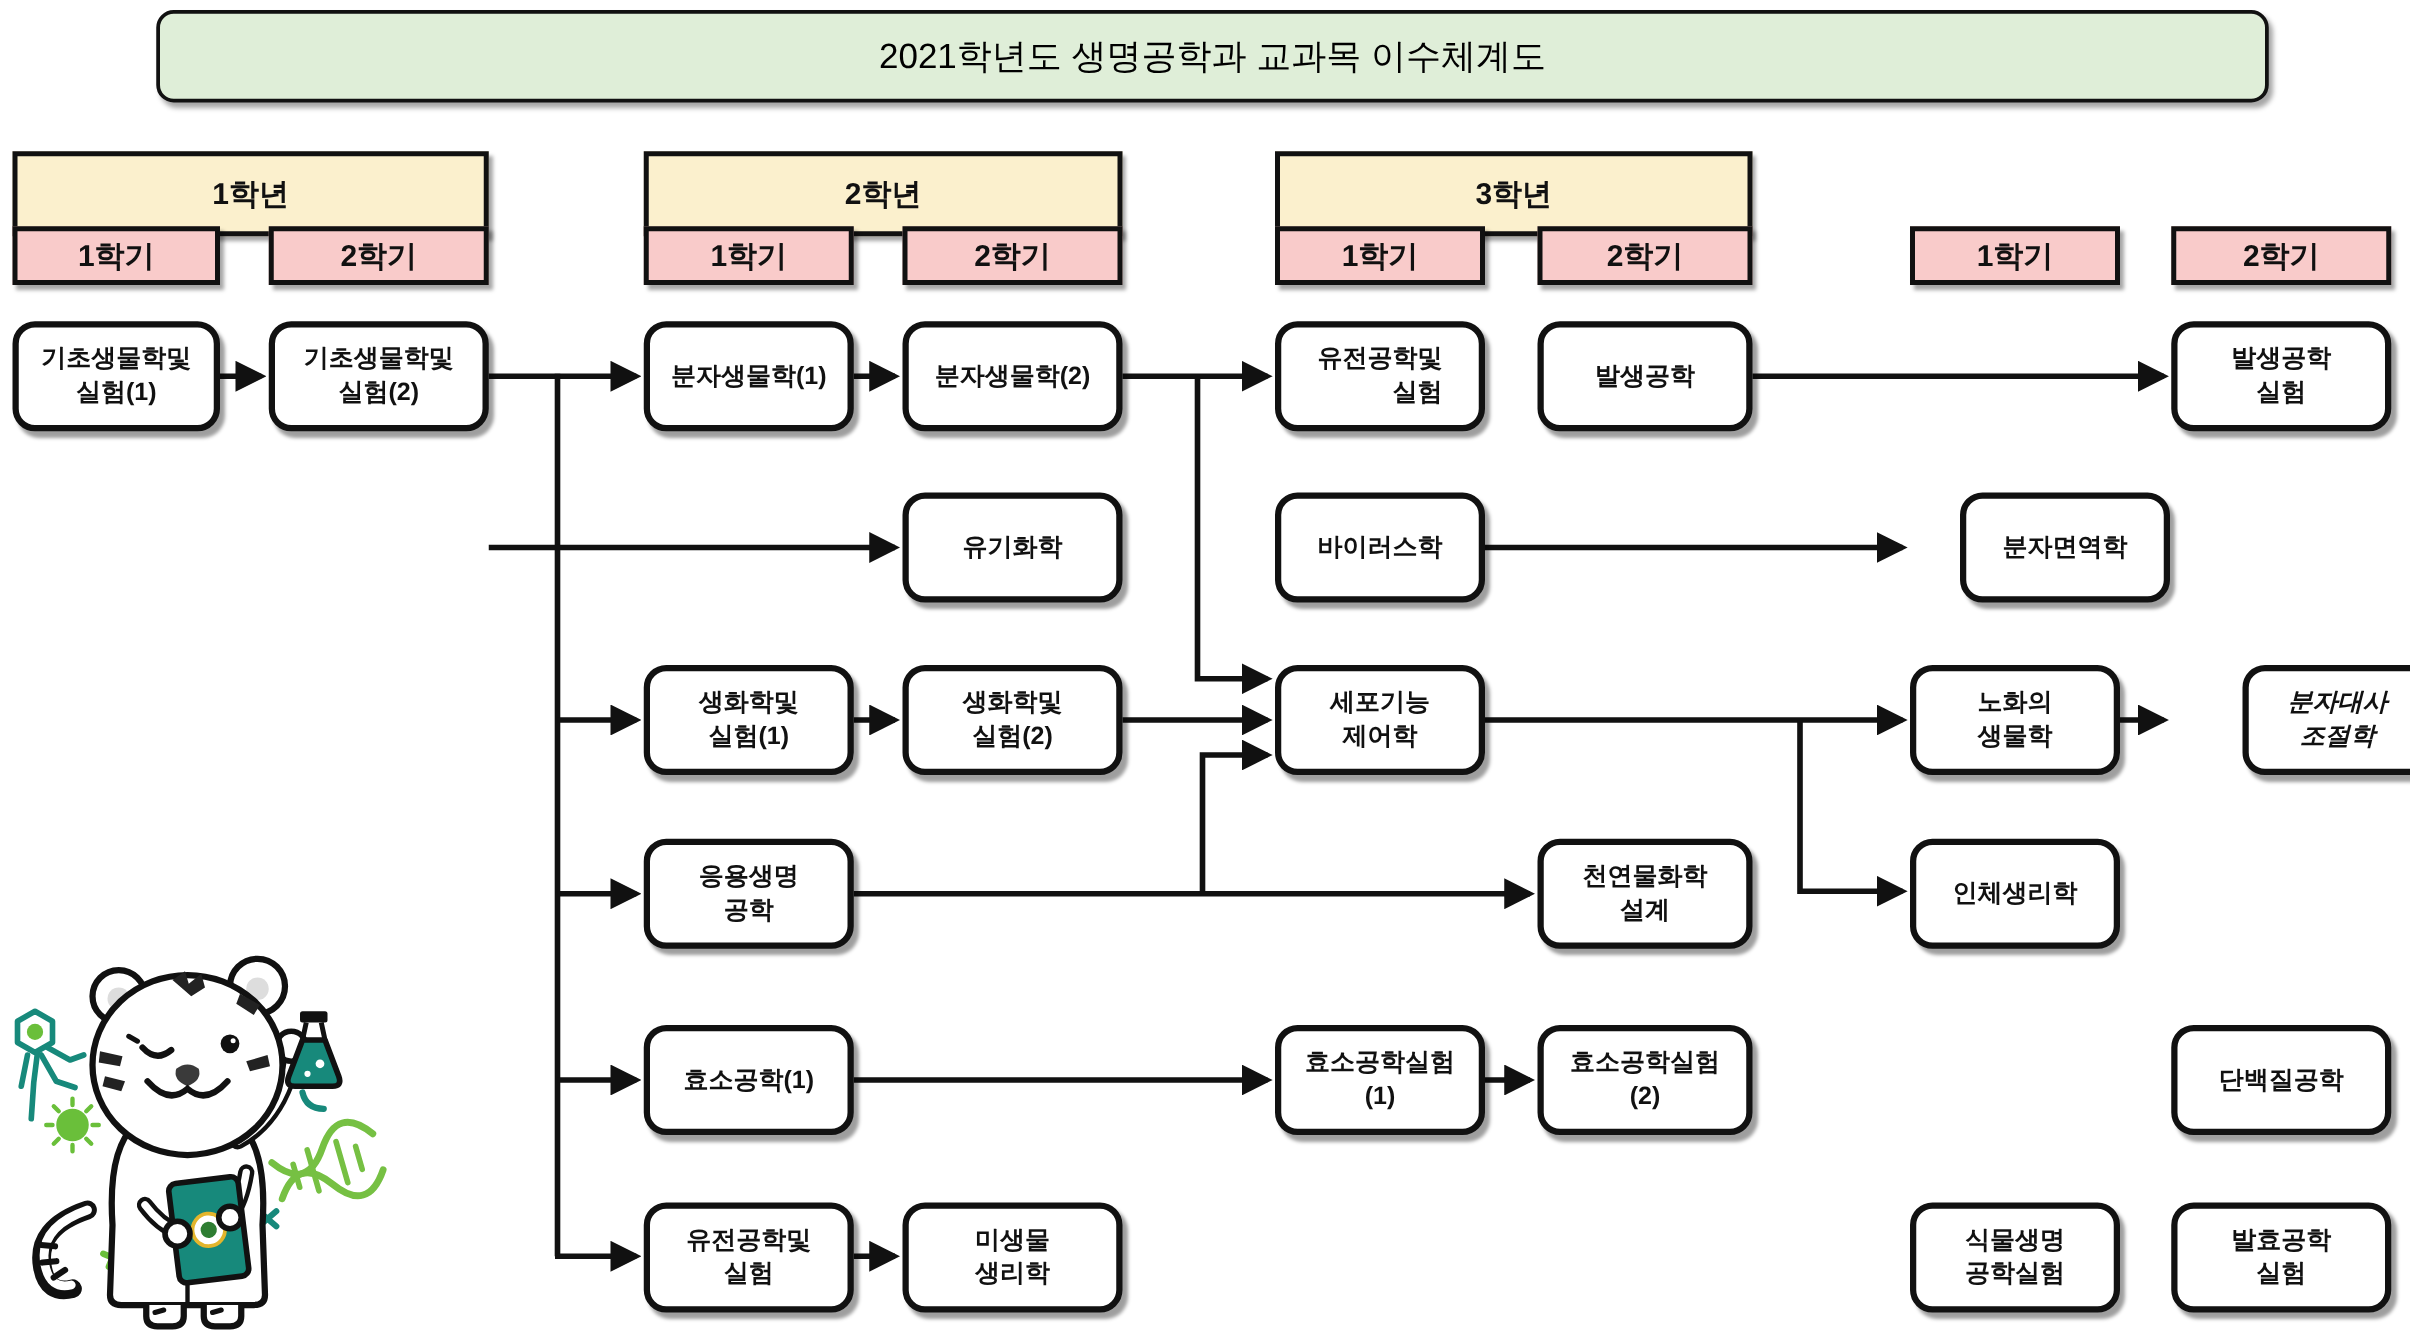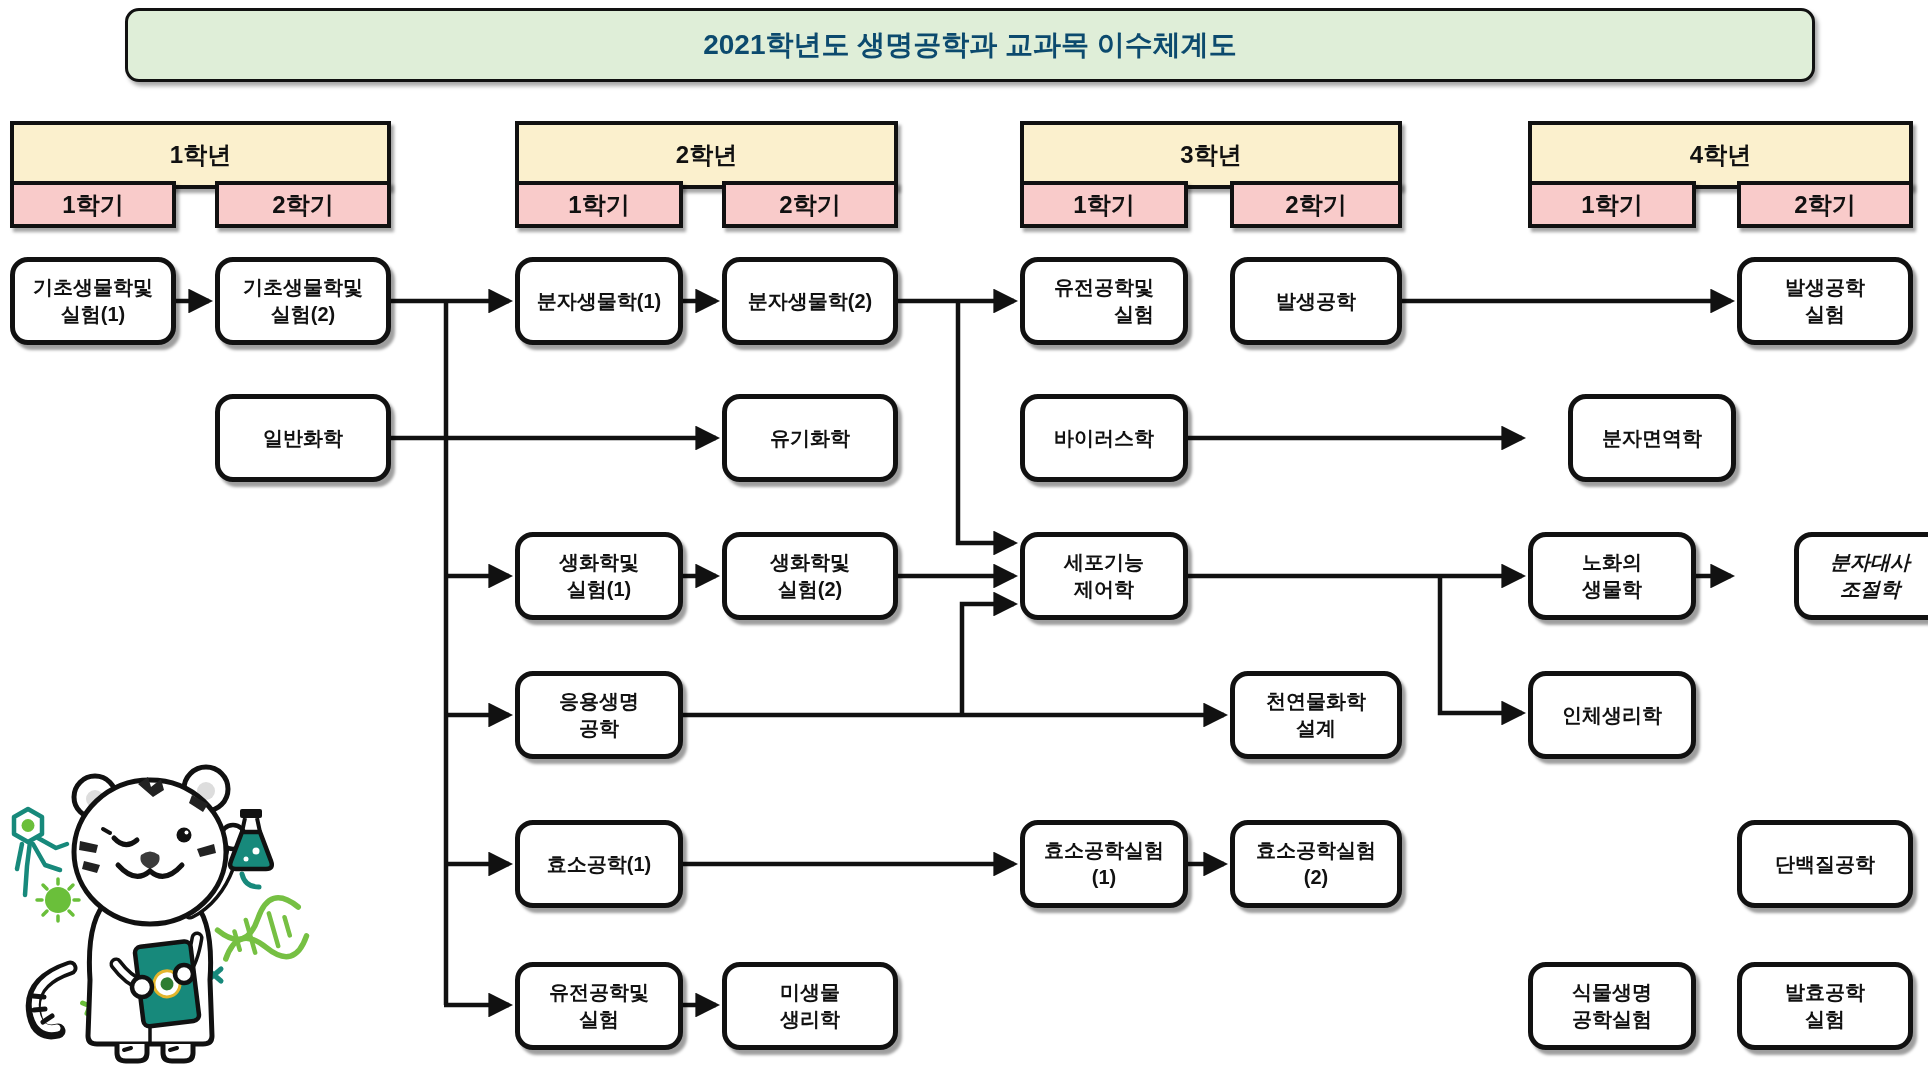--- a/index.html
+++ b/index.html
@@ -4,21 +4,21 @@
 <style>
   html,body { margin:0; padding:0; background:#ffffff; }
   .canvas {
     position:relative; width:1928px; height:1065px; background:#ffffff;
     font-family:"Liberation Sans","DejaVu Sans",sans-serif; overflow:hidden;
   }
   .title-box {
     position:absolute; left:125px; top:8px; width:1690px; height:74px;
     background:#dfeed8; border:3px solid #111; border-radius:14px;
     display:flex; align-items:center; justify-content:center;
-    font-size:28px; font-weight:bold; color:#0c4a6e;
+    font-size:28px; font-weight:normal; color:#000000;
     box-shadow:3px 4px 4px rgba(0,0,0,.35); box-sizing:border-box;
   }
   .year-box, .sem-box {
     position:absolute; display:flex; align-items:center; justify-content:center;
     font-size:24px; font-weight:bold; color:#111;
     border:4px solid #111; box-sizing:border-box;
     box-shadow:3px 4px 3px rgba(0,0,0,.35);
   }
   .year-box { background:#fbf0cd; height:68px; top:121px; }
   .sem-box  { background:#f9cbca; height:47px; top:181px; }
@@ -71,21 +71,20 @@
       <line class="edge" x1="1188" y1="864" x2="1224" y2="864" marker-end="url(#ah)"></line>
       <line class="edge" x1="683" y1="1005" x2="716" y2="1005" marker-end="url(#ah)"></line>
     </g>
   </svg>
 
   <div class="title-box">2021학년도 생명공학과 교과목 이수체계도</div>
 
   <div class="year-box" style="left:10px;   width:381px;">1학년</div>
   <div class="year-box" style="left:515px;  width:383px;">2학년</div>
   <div class="year-box" style="left:1020px; width:382px;">3학년</div>
-  <div class="year-box" style="left:1528px; width:385px;">4학년</div>
 
   <div class="sem-box" style="left:10px;   width:166px;">1학기</div>
   <div class="sem-box" style="left:215px;  width:176px;">2학기</div>
   <div class="sem-box" style="left:515px;  width:168px;">1학기</div>
   <div class="sem-box" style="left:722px;  width:176px;">2학기</div>
   <div class="sem-box" style="left:1020px; width:168px;">1학기</div>
   <div class="sem-box" style="left:1230px; width:172px;">2학기</div>
   <div class="sem-box" style="left:1528px; width:168px;">1학기</div>
   <div class="sem-box" style="left:1737px; width:176px;">2학기</div>
 
@@ -94,21 +93,20 @@
   <div class="course" style="left:215px;  top:257px; width:176px;">기초생물학및
 실험(2)</div>
   <div class="course" style="left:515px;  top:257px; width:168px;">분자생물학(1)</div>
   <div class="course" style="left:722px;  top:257px; width:176px;">분자생물학(2)</div>
   <div class="course" style="left:1020px; top:257px; width:168px;text-align:right;">유전공학및
 실험</div>
   <div class="course" style="left:1230px; top:257px; width:172px;">발생공학</div>
   <div class="course" style="left:1737px; top:257px; width:176px;">발생공학
 실험</div>
 
-  <div class="course" style="left:215px;  top:394px; width:176px;">일반화학</div>
   <div class="course" style="left:722px;  top:394px; width:176px;">유기화학</div>
   <div class="course" style="left:1020px; top:394px; width:168px;">바이러스학</div>
   <div class="course" style="left:1528px; top:394px; width:168px;margin-left:40px;">분자면역학</div>
 
   <div class="course" style="left:515px;  top:532px; width:168px;">생화학및
 실험(1)</div>
   <div class="course" style="left:722px;  top:532px; width:176px;">생화학및
 실험(2)</div>
   <div class="course" style="left:1020px; top:532px; width:168px;">세포기능
 제어학</div>

